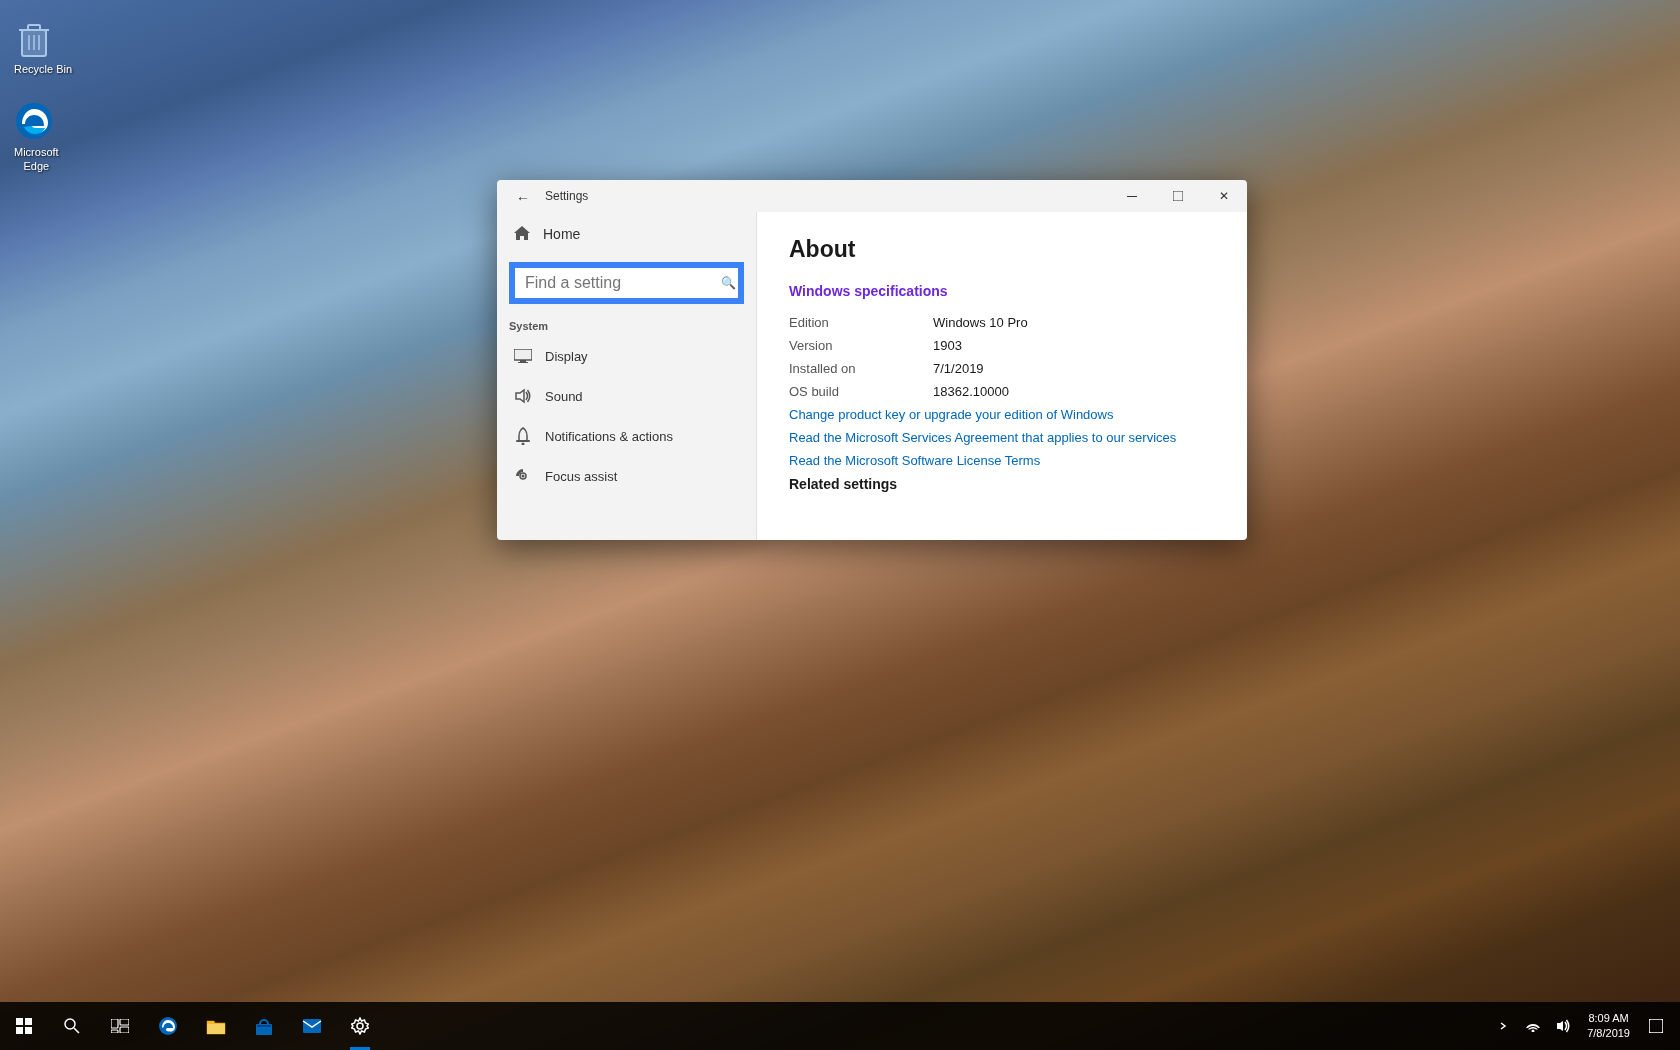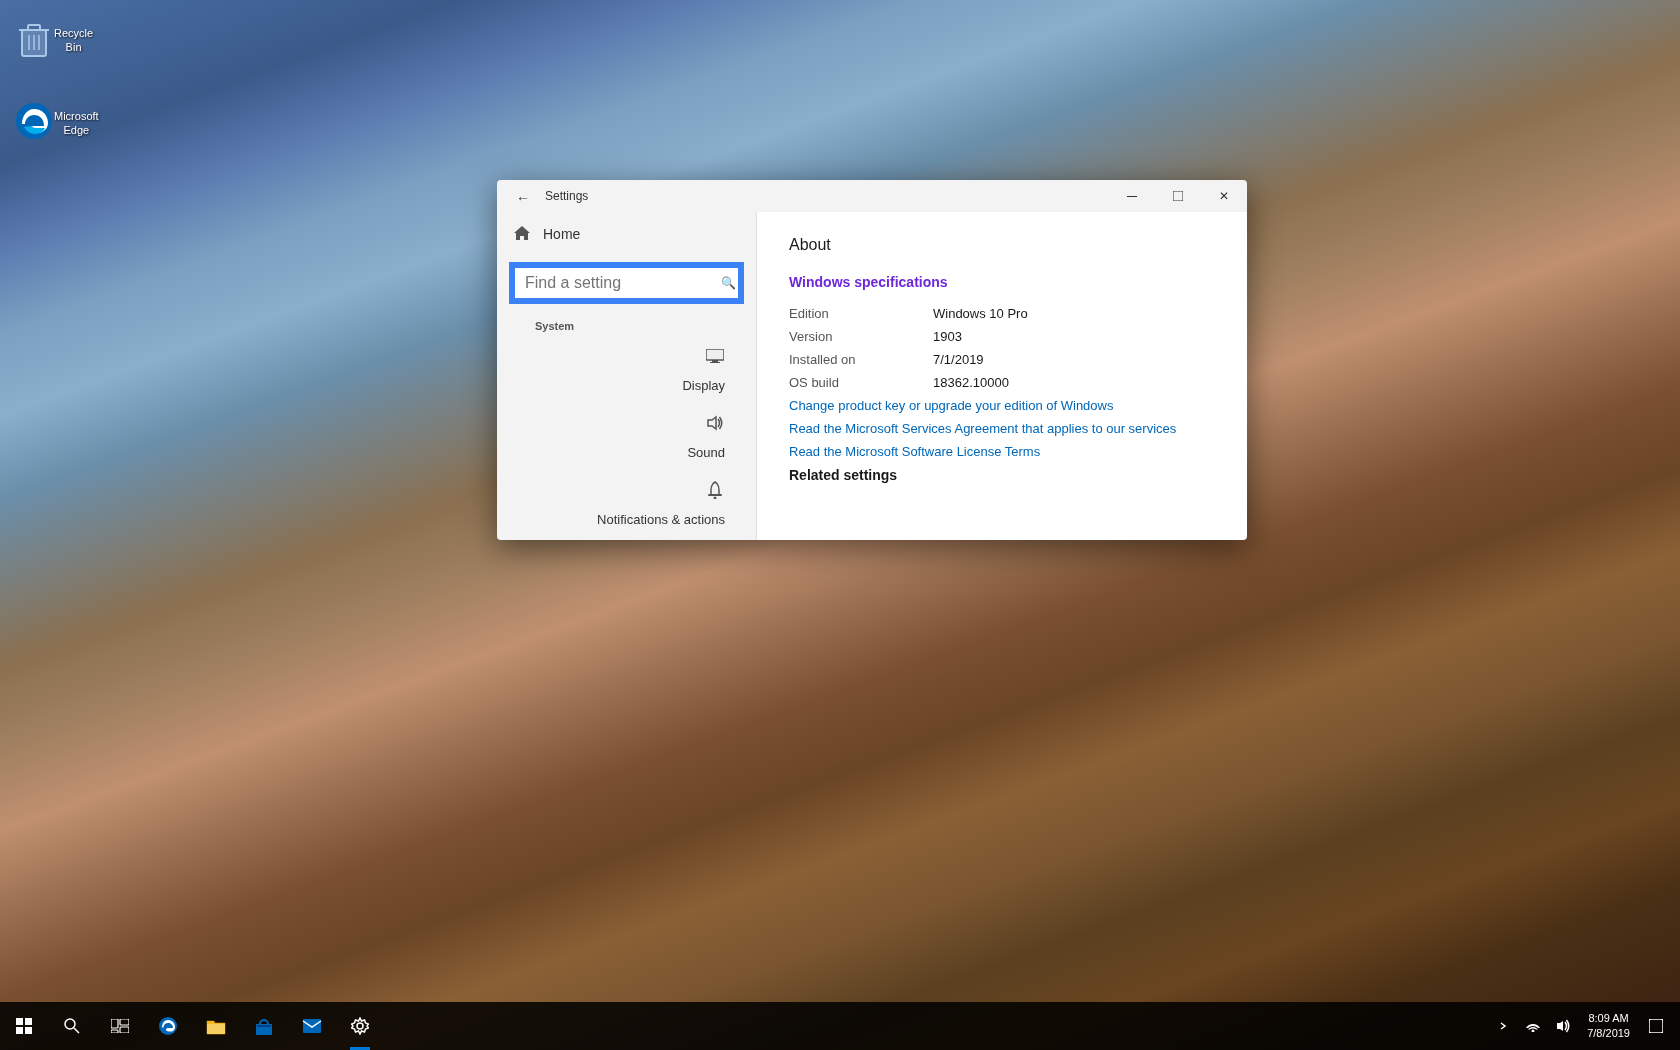--- a/index.html
+++ b/index.html
@@ -16,22 +16,22 @@
       width: 100%;
       height: 100%;
       background: linear-gradient(160deg, #4a6fa5 0%, #3a5a8a 10%, #5a7ab0 15%, #7a9fc0 20%, #8aafcc 25%, #6a8fab 30%, #8a7050 40%, #a08060 45%, #c09070 50%, #9a7050 55%, #7a5030 60%, #6a4525 65%, #8a6035 70%, #7a5530 75%, #5a4020 80%, #6a4520 85%, #4a3015 90%, #3a2010 100%);
       position: relative;
     }
 
     
     .desktop-icon {
       position: absolute;
       display: flex;
-      flex-direction: row;
-      align-items: center;
+      flex-direction: column;
+      align-items: flex-start;
       cursor: pointer;
       width: 76px;
       padding: 8px 4px;
     }
     .desktop-icon .icon-img {
       width: 40px;
       height: 40px;
       margin-bottom: 4px;
     }
     .desktop-icon .icon-label {
@@ -264,56 +264,54 @@
       top: 50%;
       transform: translateY(-50%);
       color: #666;
       font-size: 12px;
     }
 
     .sidebar-section-label {
       font-size: 11px;
       font-weight: 600;
       color: #555;
-      padding: 8px 16px 4px 28px;
+      padding: 8px 16px 4px 12px;
       text-transform: none;
-      margin-left: 10px;
     }
 
     .sidebar-item {
       display: flex;
-      align-items: flex-end;
+      align-items: center;
       gap: 12px;
-      padding: 10px 31px;
+      padding: 10px 16px;
       cursor: pointer;
       font-size: 13px;
       color: #333;
-      flex-direction: column;
     }
     .sidebar-item .item-icon {
       width: 20px;
       height: 20px;
       display: flex;
       align-items: center;
       justify-content: center;
       color: #555;
       font-size: 14px;
     }
 
     
     .settings-main {
       flex: 1;
       background: white;
       overflow-y: auto;
       padding: 24px 32px;
     }
 
     .main-title {
-      font-size: 16px;
-      font-weight: 400;
+      font-size: 23px;
+      font-weight: 700;
       color: #1a1a1a;
       margin-bottom: 20px;
     }
 
     .specs-title {
       font-size: 14px;
       font-weight: 600;
       color: #6d28d9;
       margin-bottom: 16px;
     }

